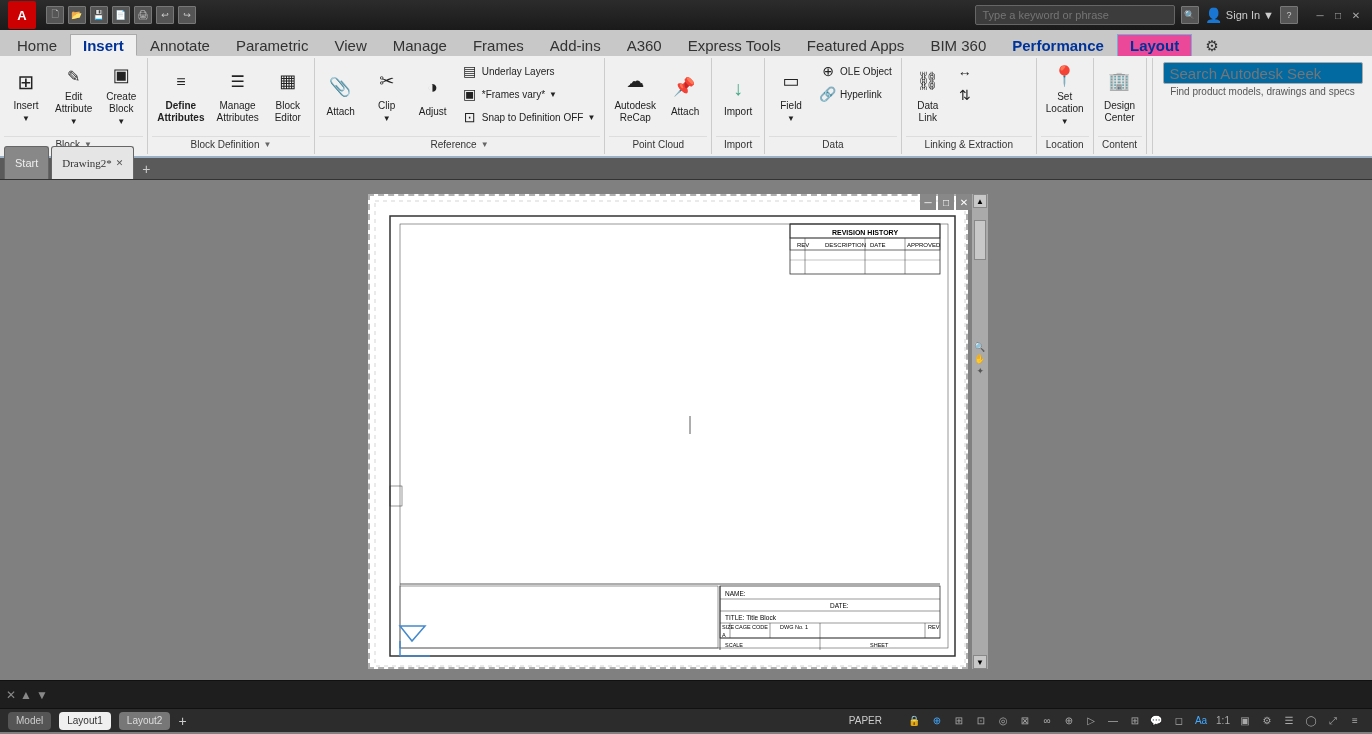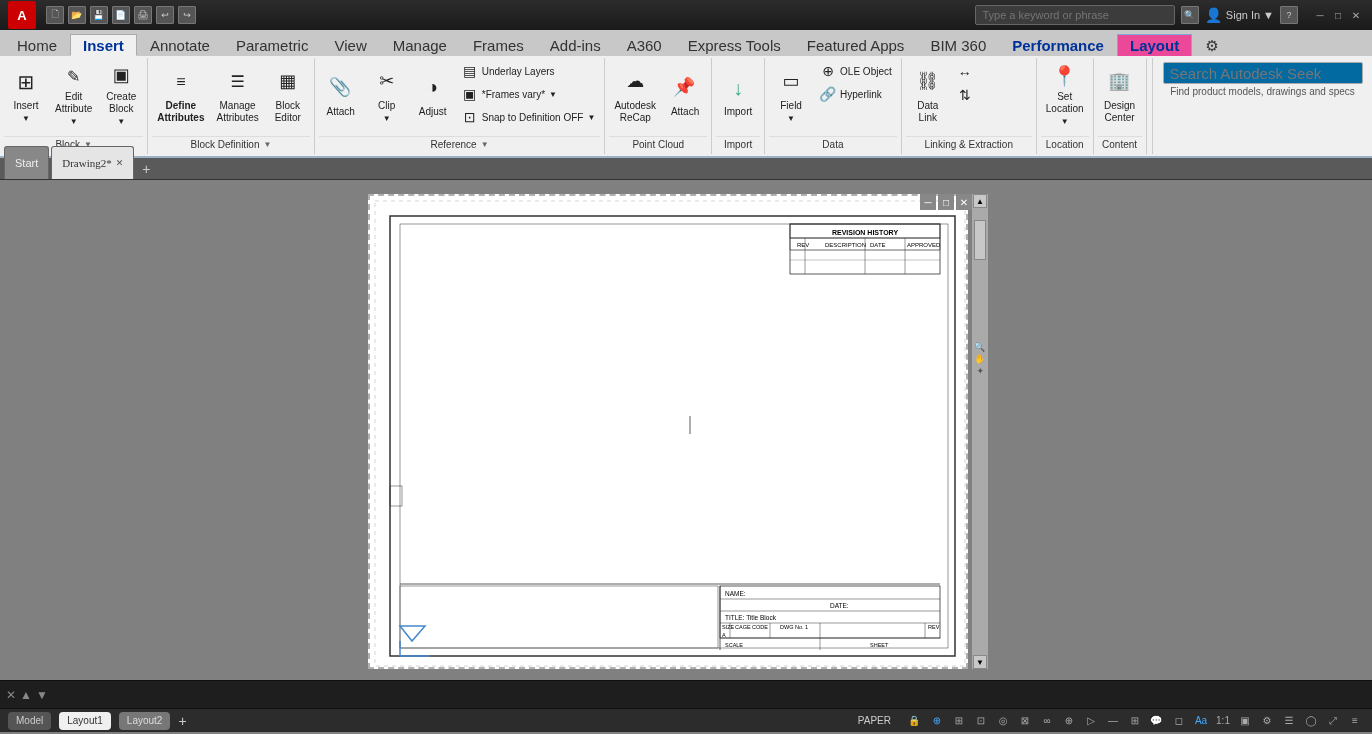--- a/index.html
+++ b/index.html
@@ -652,21 +652,21 @@
   <span class="cmd-search">▲</span>
   <span style="color:#888;font-size:12px;cursor:pointer;">▼</span>
 </div>
 
 <div id="status-bar">
   <div class="model-tab">Model</div>
   <div class="layout-tab active">Layout1</div>
   <div class="layout-tab">Layout2</div>
   <span class="new-layout-btn">+</span>
 
-  <div style="margin-left:auto;display:flex;align-items:center;gap:15px;text-align:center;">
+  <div style="margin-left:auto;display:flex;align-items:center;gap:24px;text-align:center;">
     <span class="status-paper">PAPER</span>
     <div class="status-icons">
       <span class="status-icon">🔒</span>
       <span class="status-icon active">⊕</span>
       <span class="status-icon">⊞</span>
       <span class="status-icon">⊡</span>
       <span class="status-icon">◎</span>
       <span class="status-icon">⊠</span>
       <span class="status-icon">∞</span>
       <span class="status-icon">⊕</span>

